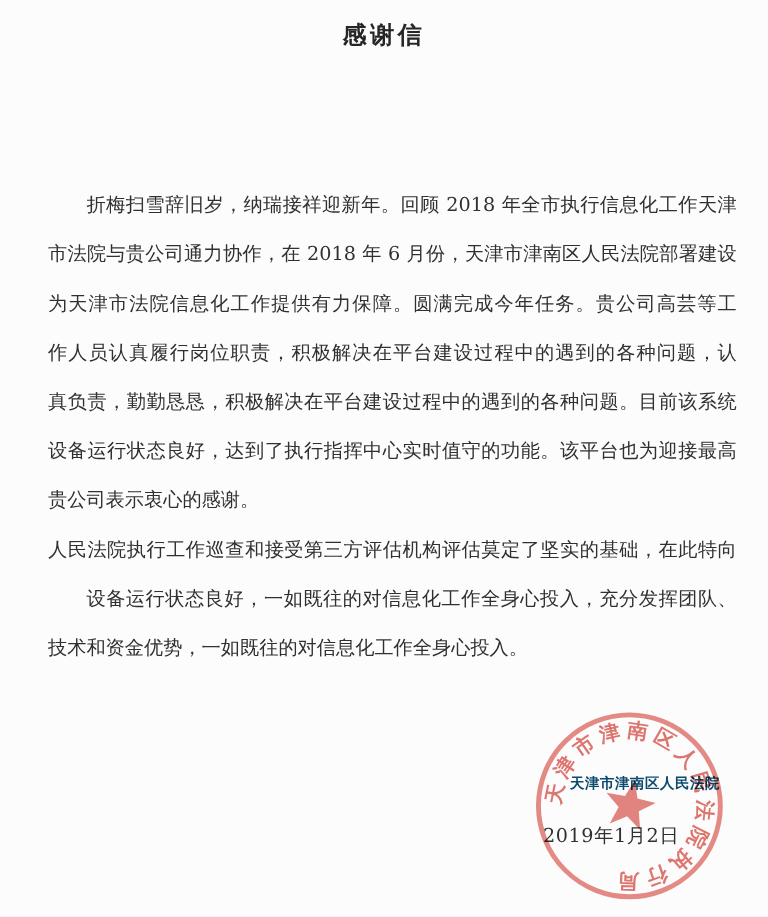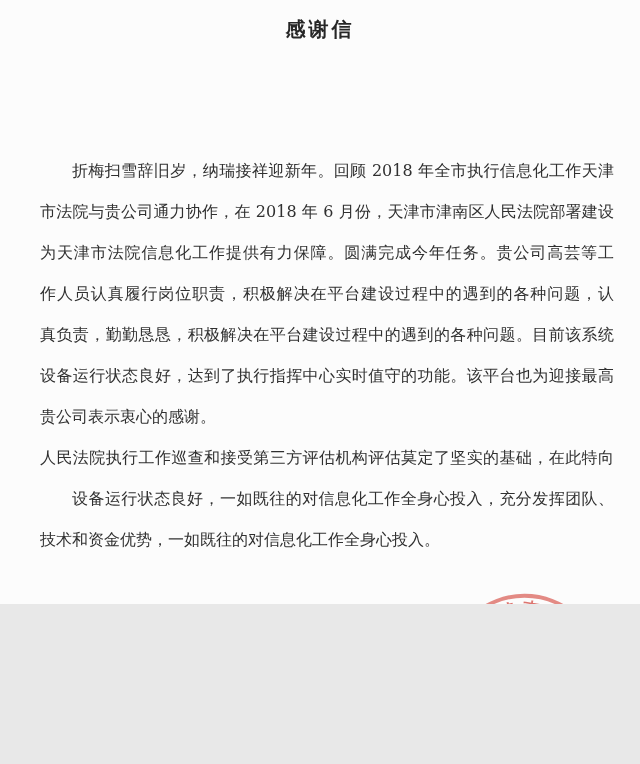--- a/index.html
+++ b/index.html
@@ -3,21 +3,21 @@
 <meta charset="utf-8">
 <style>
   html, body {
     margin: 0;
     padding: 0;
     background: #e8e8e8;
   }
   .page {
     position: relative;
     width: 640px;
-    height: 604px;
+    height: 764px;
     background: #fcfcfc;
     overflow: hidden;
     font-family: "DejaVu Serif", "Liberation Serif", serif;
     color: #2e2e2e;
   }
   .title {
     position: absolute;
     top: 16px;
     left: 0;
     width: 100%;

